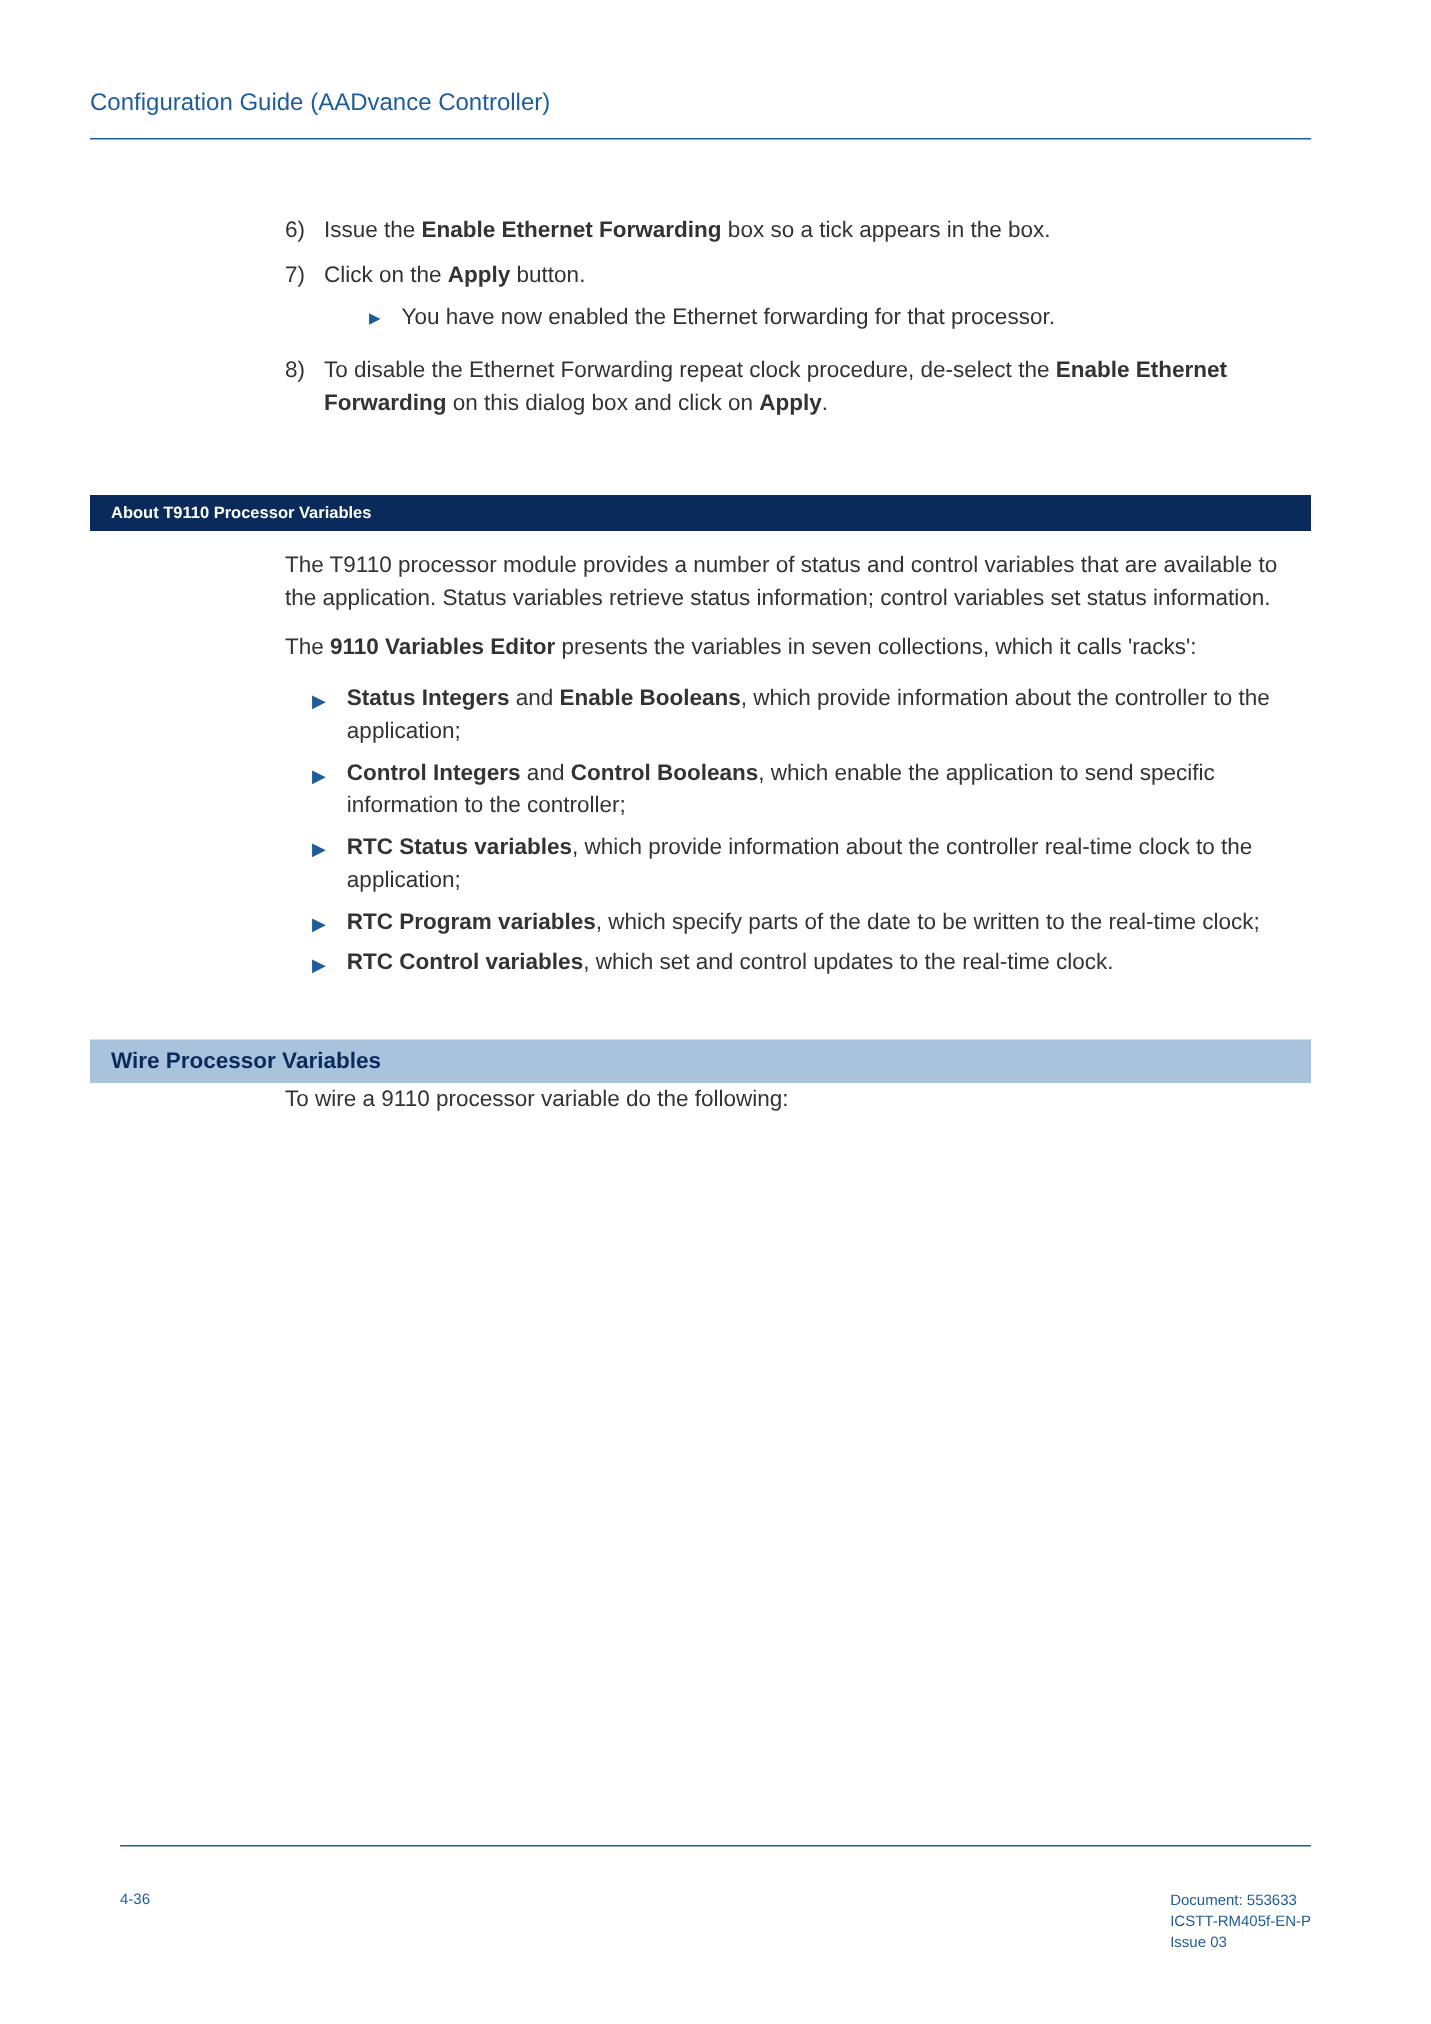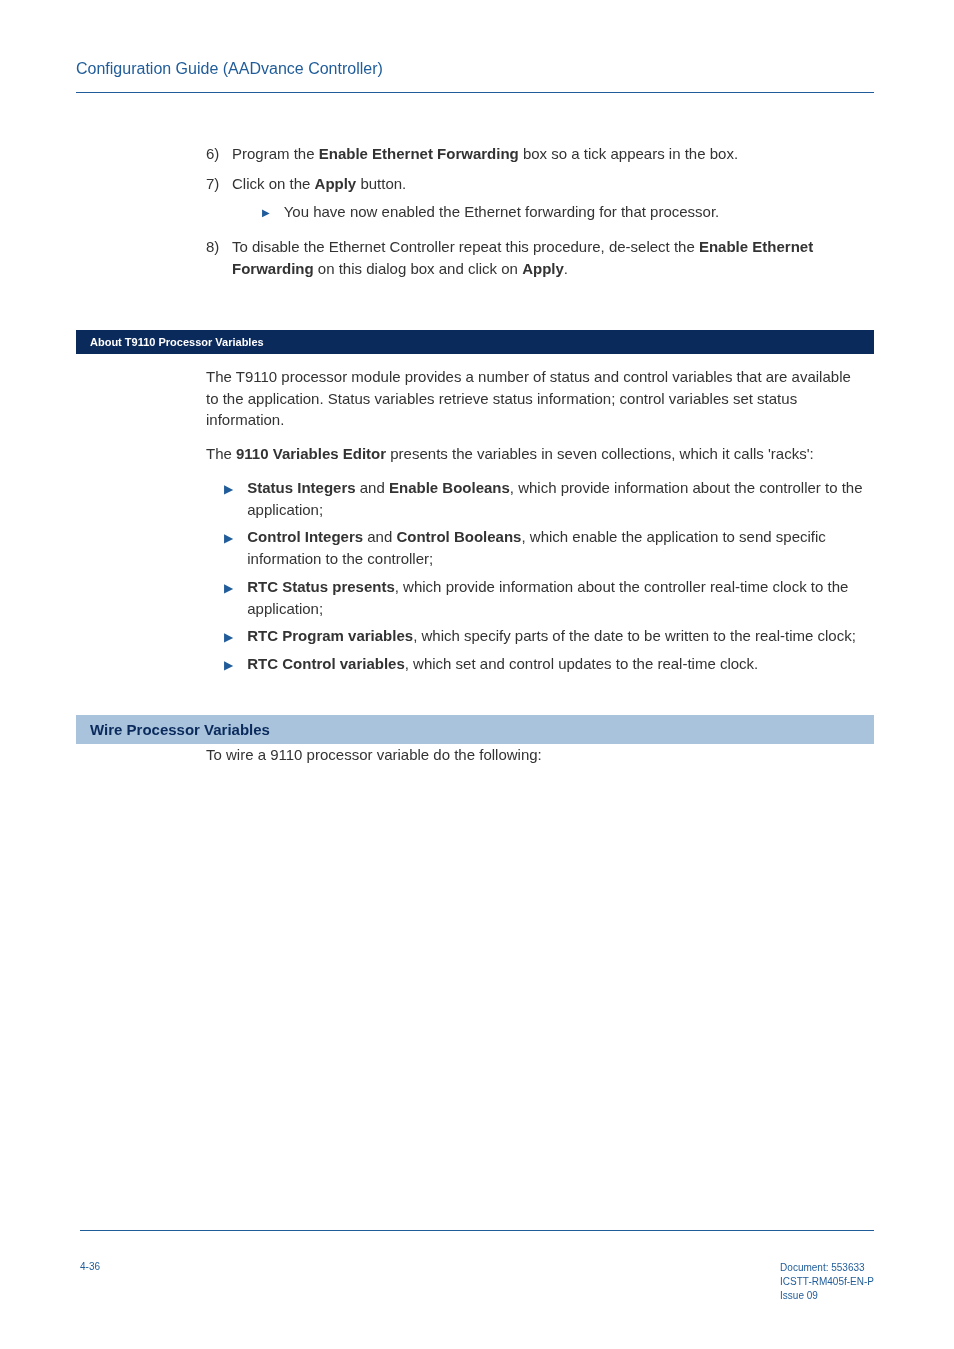--- a/index.html
+++ b/index.html
@@ -7,21 +7,21 @@
     margin: 0;
     padding: 0;
     font-family: "Segoe UI", Arial, sans-serif;
     background: #fff;
     color: #333;
     width: 954px;
     height: 1349px;
     position: relative;
   }
   .page {
-    padding: 60px 80px 40px 76px;
+    padding: 60px 80px 40px 60px;
   }
   .header-title {
     color: #1f5c99;
     font-size: 16px;
     margin-bottom: 14px;
   }
   .header-rule {
     border: none;
     border-top: 1.5px solid #1f5c99;
     margin: 0 0 50px 0;
@@ -131,37 +131,37 @@
 
 <div class="page">
   <div class="header-title">Configuration Guide (AADvance Controller)</div>
   <hr class="header-rule">
 
   <div class="body-indent">
     <ol class="numbered">
       <li>
         <span class="num">6)</span>
         <span class="txt">
-          <span>Program the </span><b>Enable Ethernet Forwarding</b><span> box so a tick appears in the box.</span>
+          <span>Issue the </span><b>Enable Ethernet Forwarding</b><span> box so a tick appears in the box.</span>
         </span>
       </li>
       <li>
         <span class="num">7)</span>
         <span class="txt">
           <span>Click on the </span><b>Apply</b><span> button.</span>
           <div class="sub-bullet">
             <span class="tri">▶</span>
             <span>You have now enabled the Ethernet forwarding for that processor.</span>
           </div>
         </span>
       </li>
       <li>
         <span class="num">8)</span>
         <span class="txt">
-          <span>To disable the Ethernet Controller repeat this procedure, de-select the </span><b>Enable Ethernet Forwarding</b><span> on this dialog box and click on </span><b>Apply</b><span>.</span>
+          <span>To disable the Ethernet Forwarding repeat clock procedure, de-select the </span><b>Enable Ethernet Forwarding</b><span> on this dialog box and click on </span><b>Apply</b><span>.</span>
         </span>
       </li>
     </ol>
   </div>
 
   <div class="section-bar-dark">About T9110 Processor Variables</div>
 
   <div class="body-indent">
     <p class="para">The T9110 processor module provides a number of status and control variables that are available to the application. Status variables retrieve status information; control variables set status information.</p>
     <p class="para">
@@ -171,21 +171,21 @@
       <li>
         <span class="tri">▶</span>
         <span><b>Status Integers</b><span> and </span><b>Enable Booleans</b><span>, which provide information about the controller to the application;</span></span>
       </li>
       <li>
         <span class="tri">▶</span>
         <span><b>Control Integers</b><span> and </span><b>Control Booleans</b><span>, which enable the application to send specific information to the controller;</span></span>
       </li>
       <li>
         <span class="tri">▶</span>
-        <span><b>RTC Status presents</b><span>, which provide information about the controller real-time clock to the application;</span></span>
+        <span><b>RTC Status variables</b><span>, which provide information about the controller real-time clock to the application;</span></span>
       </li>
       <li>
         <span class="tri">▶</span>
         <span><b>RTC Program variables</b><span>, which specify parts of the date to be written to the real-time clock;</span></span>
       </li>
       <li>
         <span class="tri">▶</span>
         <span><b>RTC Control variables</b><span>, which set and control updates to the real-time clock.</span></span>
       </li>
     </ul>
@@ -198,16 +198,16 @@
   </div>
 </div>
 
 <div class="footer">
   <hr class="footer-rule">
   <div class="footer-row">
     <div>4-36</div>
     <div class="footer-right">
       <div>Document: 553633</div>
       <div>ICSTT-RM405f-EN-P</div>
-      <div>Issue 09</div>
+      <div>Issue 03</div>
     </div>
   </div>
 </div>
 
 </body></html>

